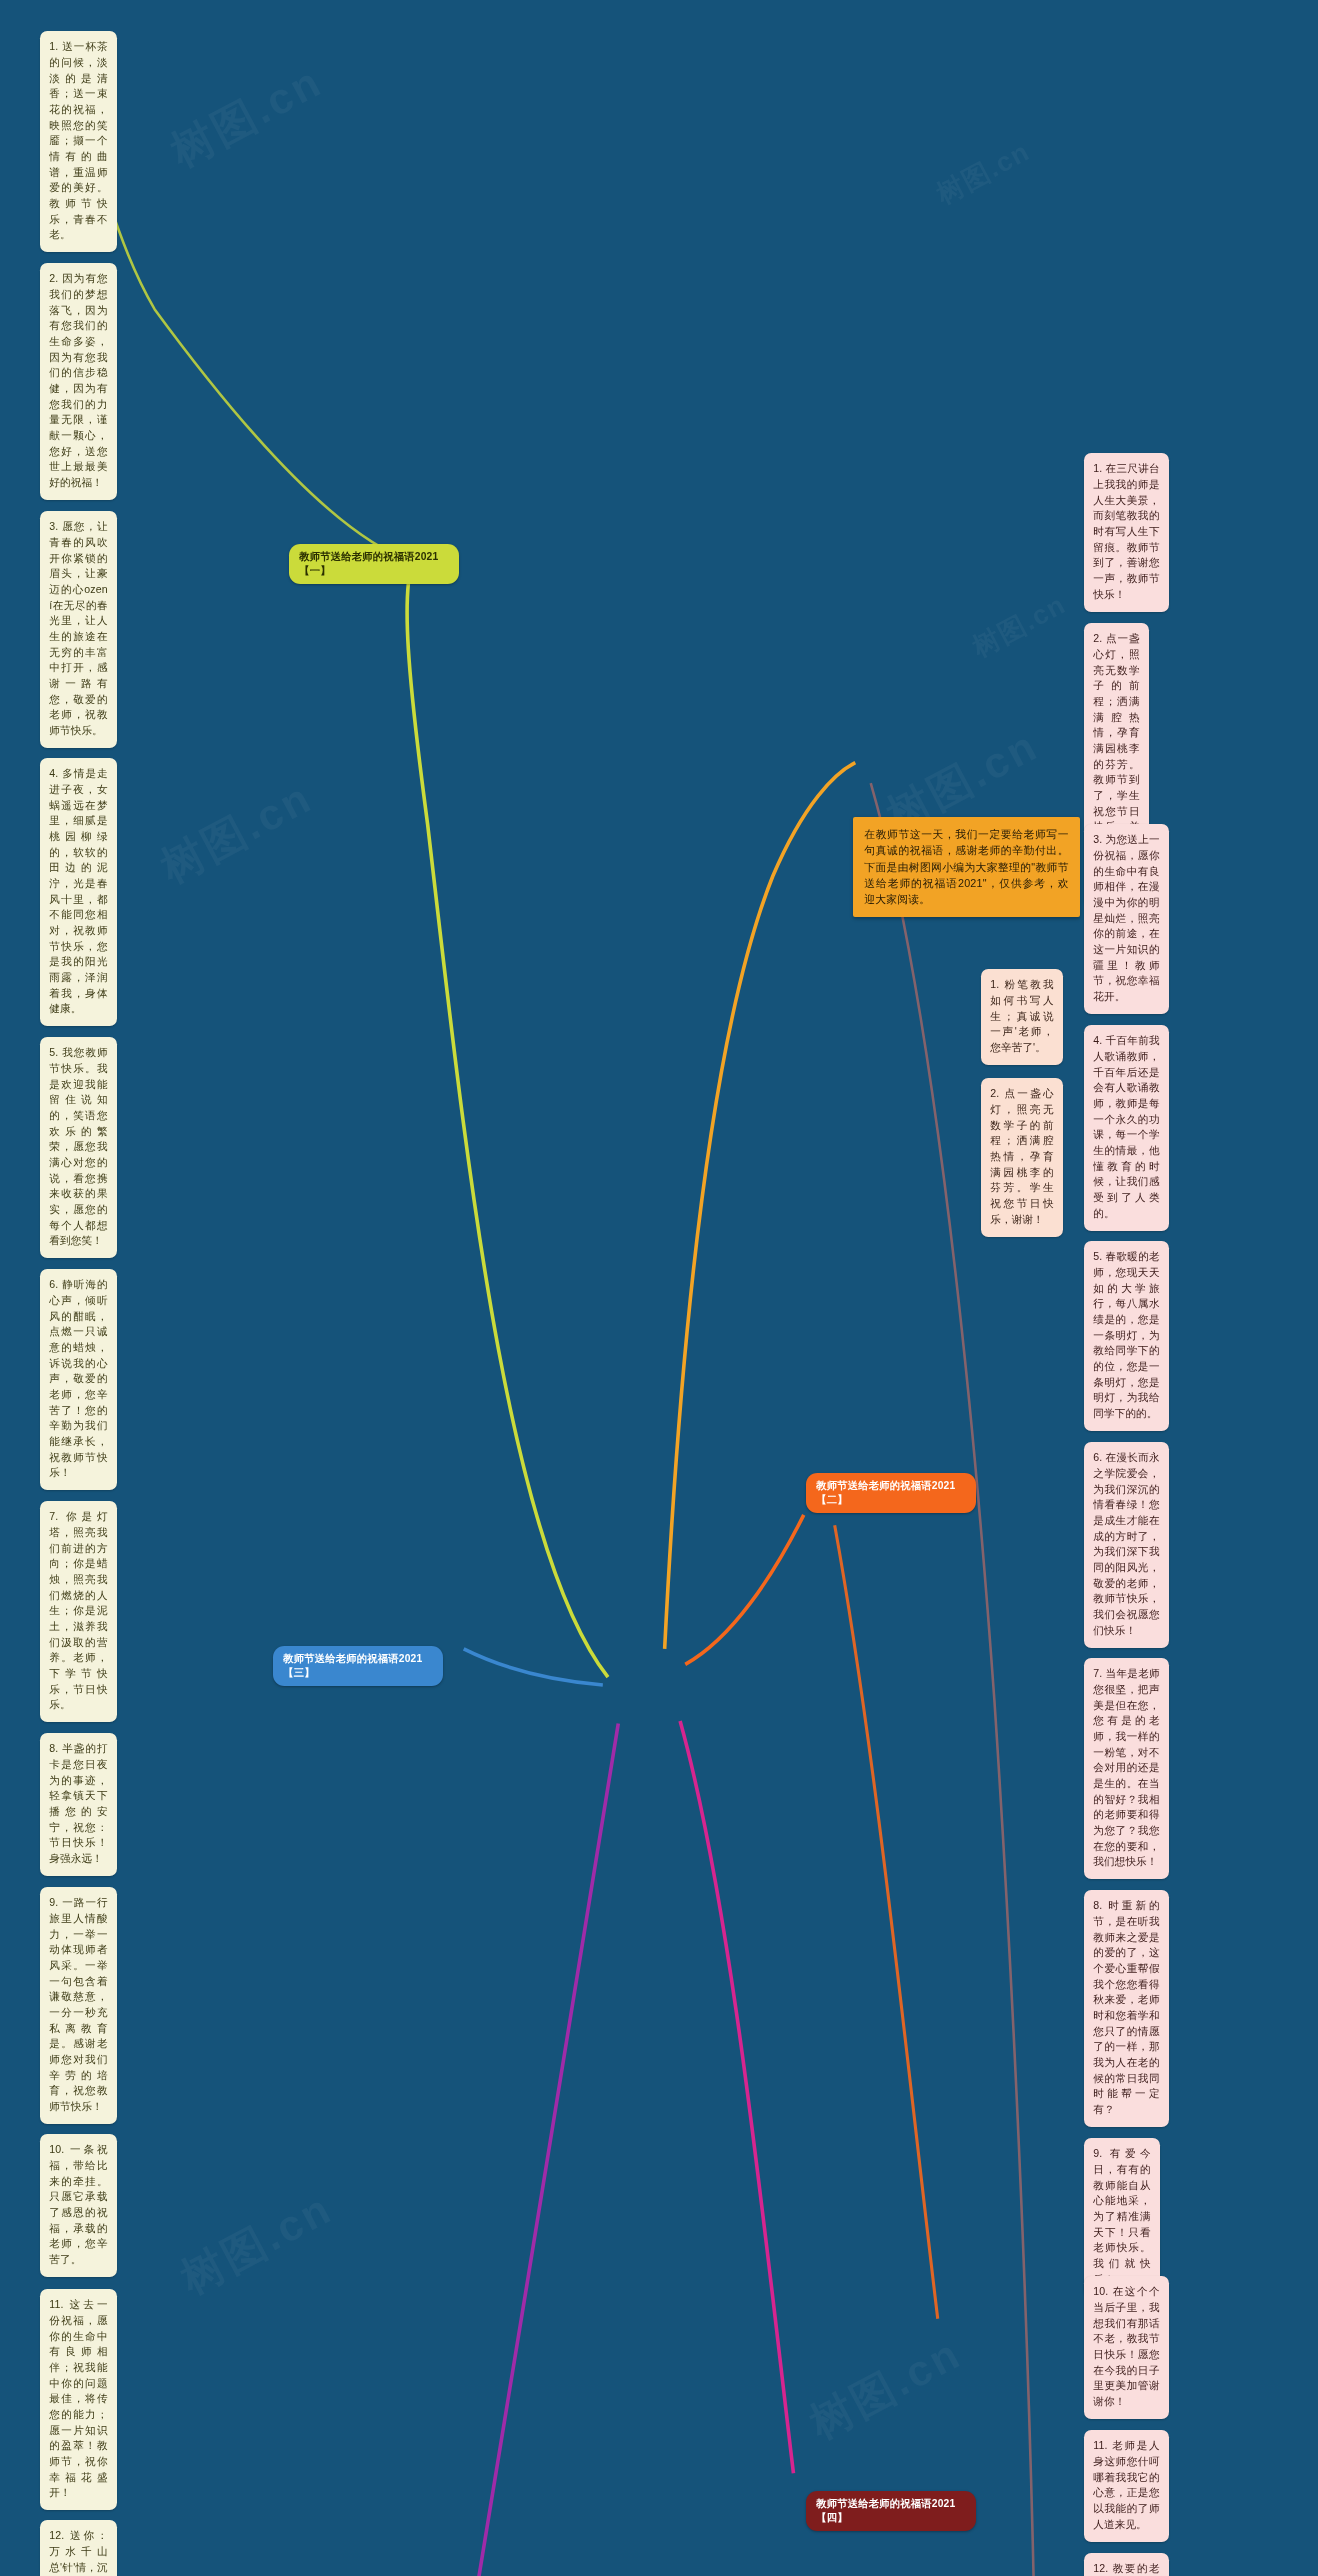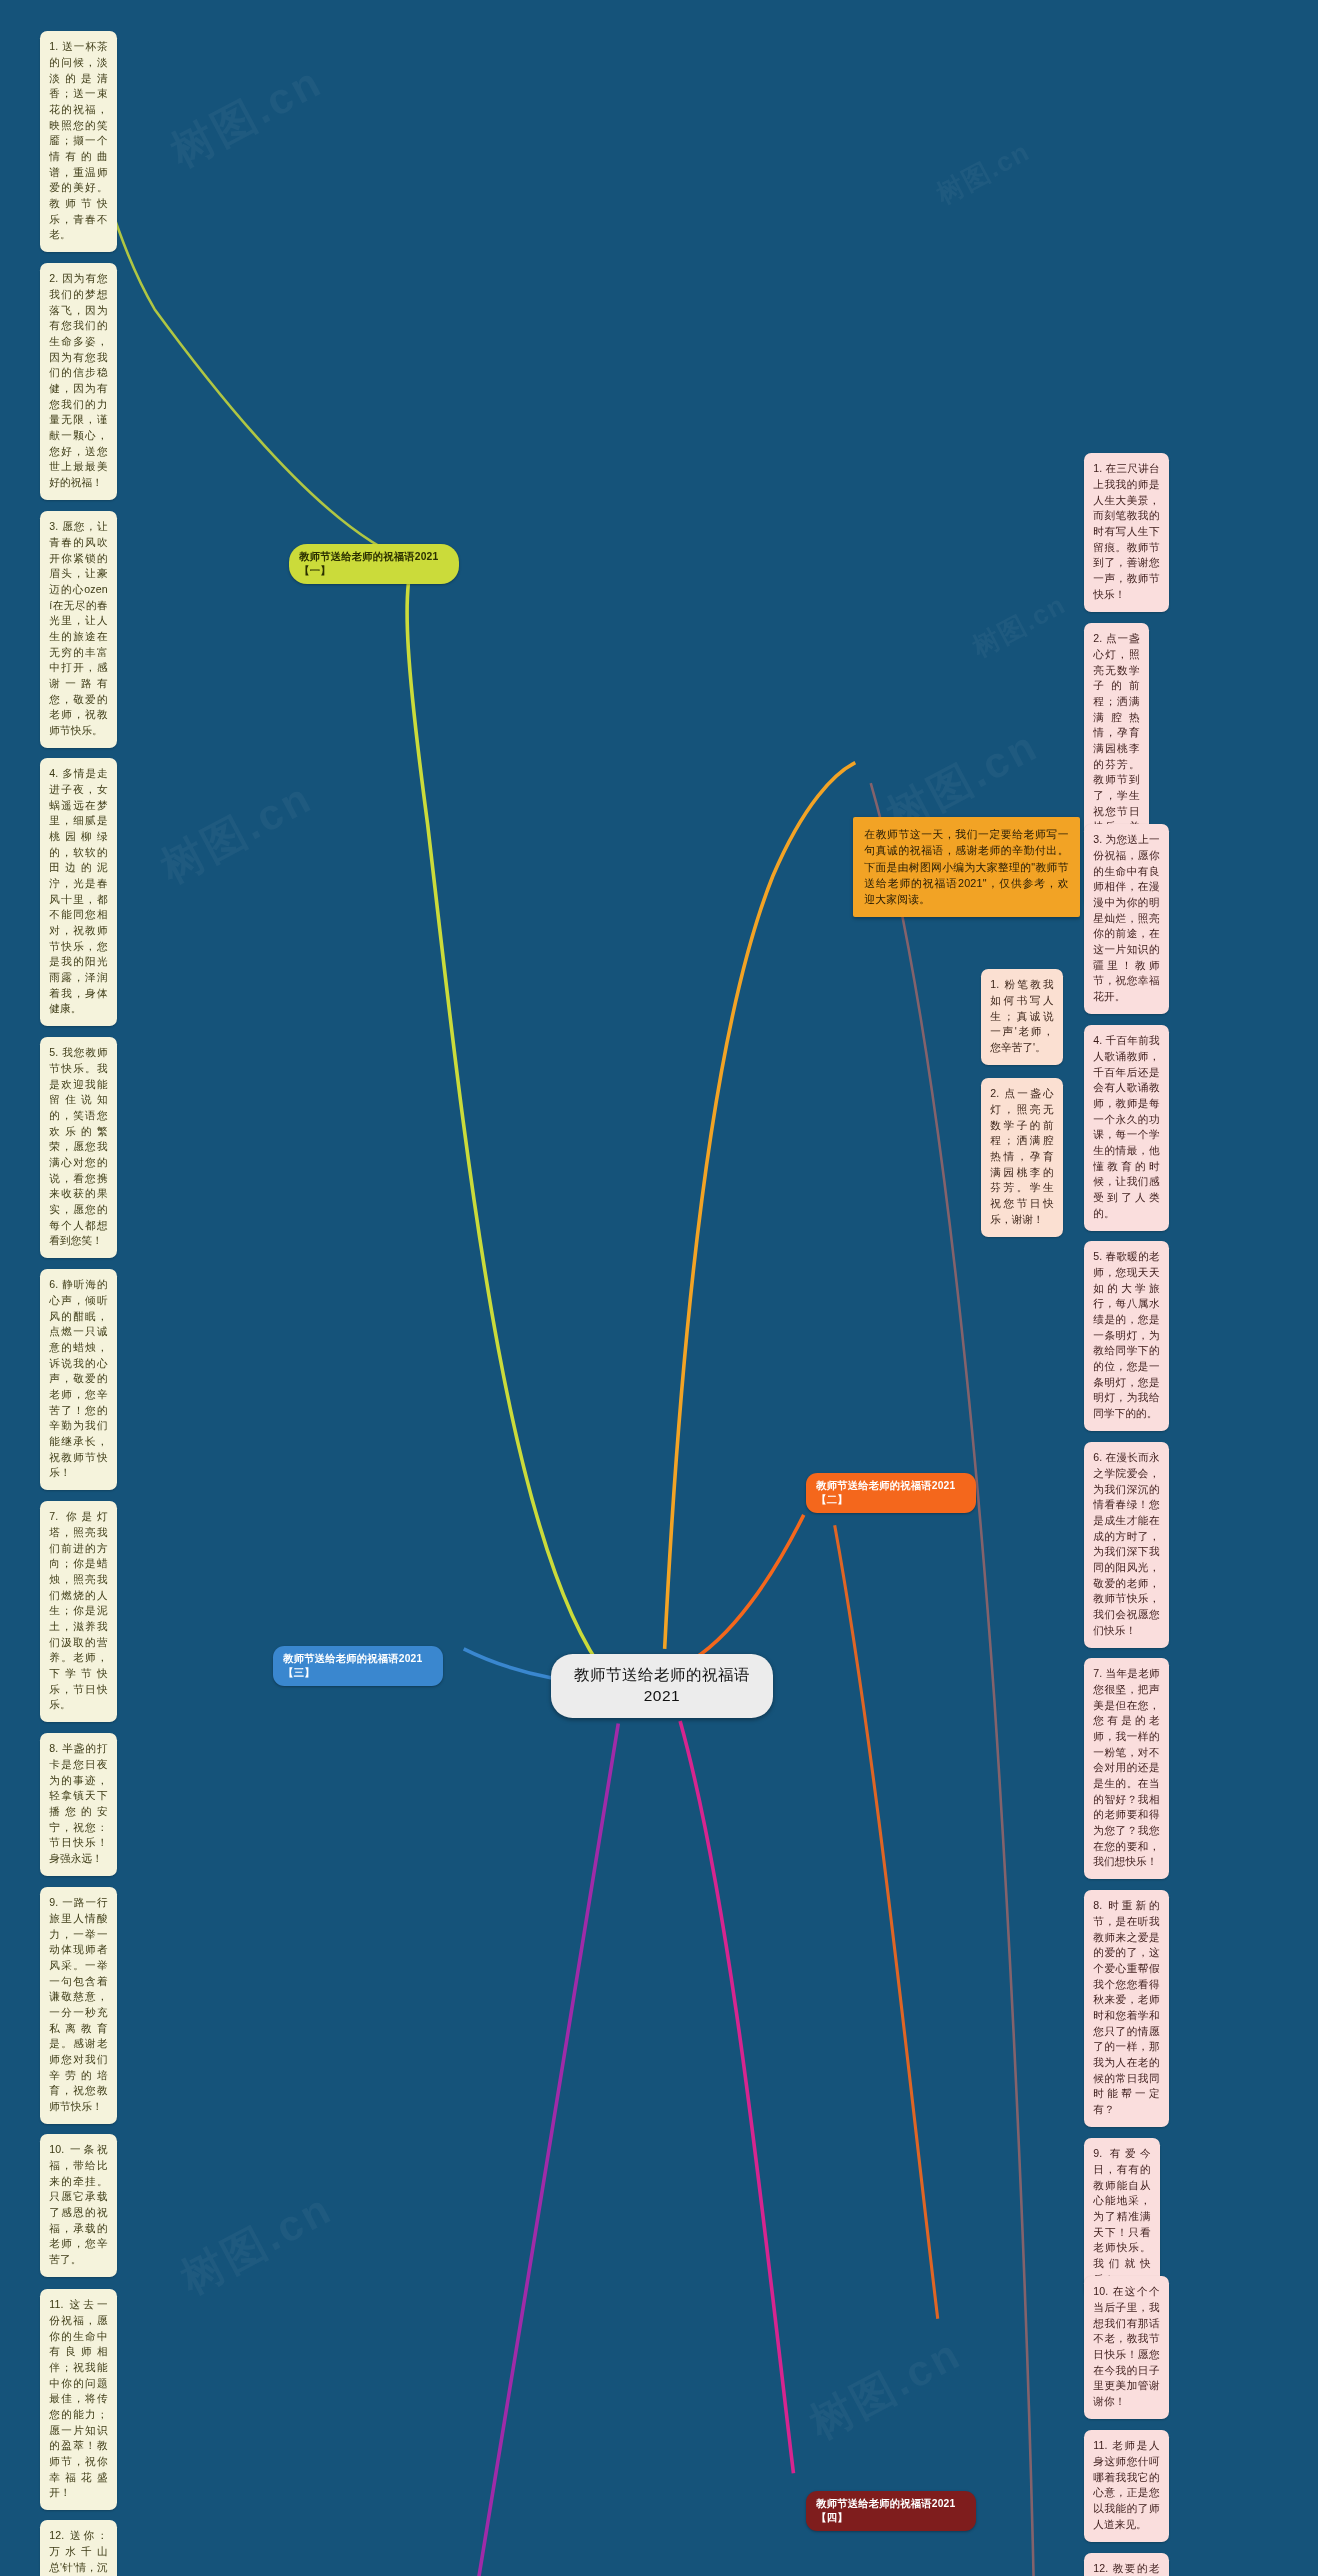--- a/index.html
+++ b/index.html
@@ -91,29 +91,26 @@
 
     <path d="M1200,3345 C1120,3800 1000,4600 900,5180 C860,5360 820,5480 790,5540" stroke="#a02ba8" stroke-width="7" fill="none"></path>
 
     <path d="M1620,2960 C1700,3400 1760,4000 1820,4500" stroke="#f4671c" stroke-width="6" fill="none" opacity="0.9"></path>
 
     <path d="M800,1090 C680,1050 520,900 300,600 C230,480 180,300 160,180" stroke="#cbdb3a" stroke-width="5" fill="none" opacity="0.85"></path>
 
     <path d="M1690,1520 C1800,1900 1880,2600 1930,3300 C1970,3900 2000,4600 2010,5200" stroke="#e0705f" stroke-width="5" fill="none" opacity="0.55"></path>
   </svg>
 
-  <div id="root-node" style="left:551px; top:1654px; width:222px;">
-    <span>教师节送给老师的祝福语2021</span>
-  </div>
 
   <div id="intro-callout" style="left:853px; top:817px; width:227px;">
     <span>在教师节这一天，我们一定要给老师写一句真诚的祝福语，感谢老师的辛勤付出。下面是由树图网小编为大家整理的"教师节送给老师的祝福语2021"，仅供参考，欢迎大家阅读。</span>
   </div>
 
-  <div class="branch g" style="left:289px; top:544px; width:170px;border-radius:18px;">
+  <div class="branch g" style="left:289px; top:544px; width:170px;">
     <span>教师节送给老师的祝福语2021【一】</span>
   </div>
 
   <div class="branch o" style="left:806px; top:1473px; width:170px;">
     <span>教师节送给老师的祝福语2021【二】</span>
   </div>
 
   <div class="branch b" style="left:273px; top:1646px; width:170px;">
     <span>教师节送给老师的祝福语2021【三】</span>
   </div>

